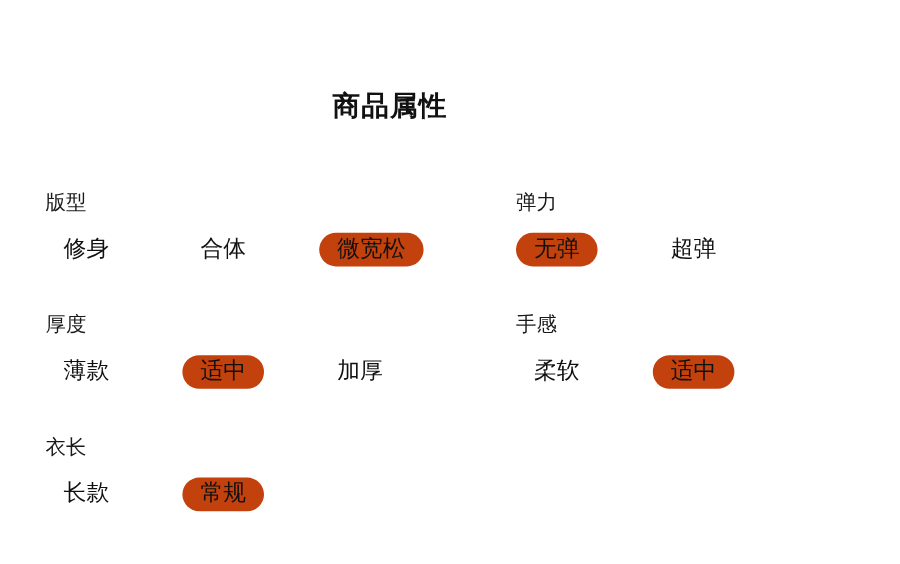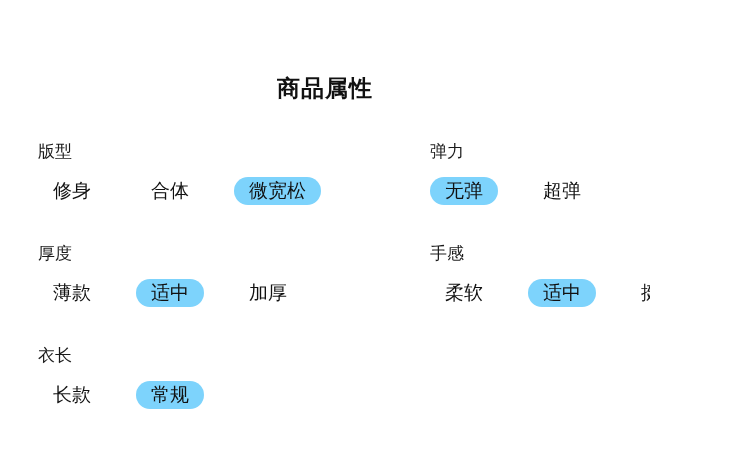--- a/index.html
+++ b/index.html
@@ -33,42 +33,43 @@
     left: 38px;
     display: grid;
     grid-template-columns: 392px 300px;
     row-gap: 37px;
   }
   .group { height: 65px; }
   .group-label {
     font-size: 17px;
     line-height: 22px;
     color: #1a1a1a;
+    margin-top: 17px;
   }
   .options {
     display: flex;
     align-items: center;
-    gap: 30px;
+    gap: 46px;
     margin-top: 14px;
   }
   .option {
     appearance: none;
     border: none;
     background: transparent;
     font-family: inherit;
     font-size: 19px;
     line-height: 20px;
     color: #111111;
     padding: 4px 15px;
     border-radius: 15px;
     white-space: nowrap;
     cursor: pointer;
   }
   .option.selected {
-    background: #7dd3fc;
+    background: #c2410c;
   }
 </style>
 </head>
 <body>
 
 <div class="canvas">
   <h1 class="page-title">商品属性</h1>
   <div class="attrs-grid" id="groups">
   <section class="group">
     <div class="group-label">版型</div>

